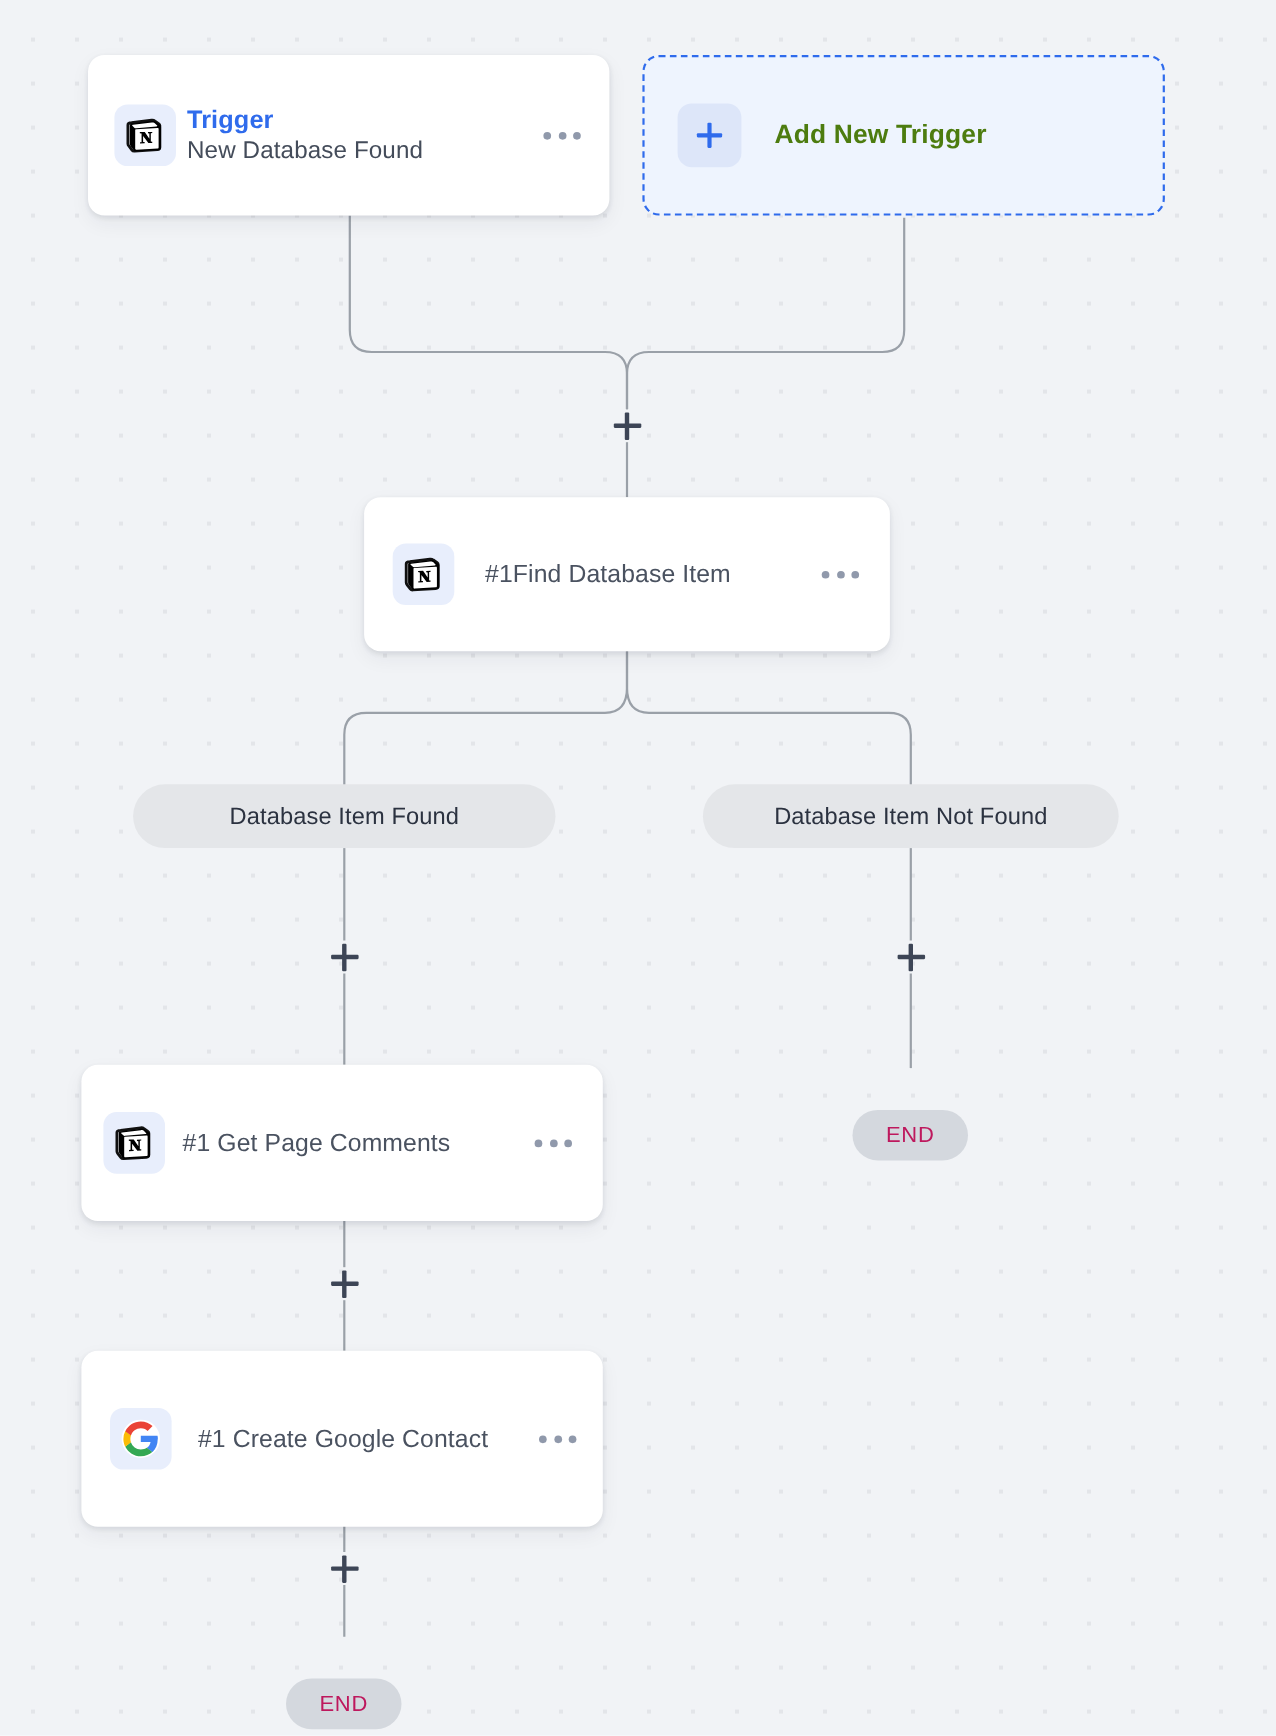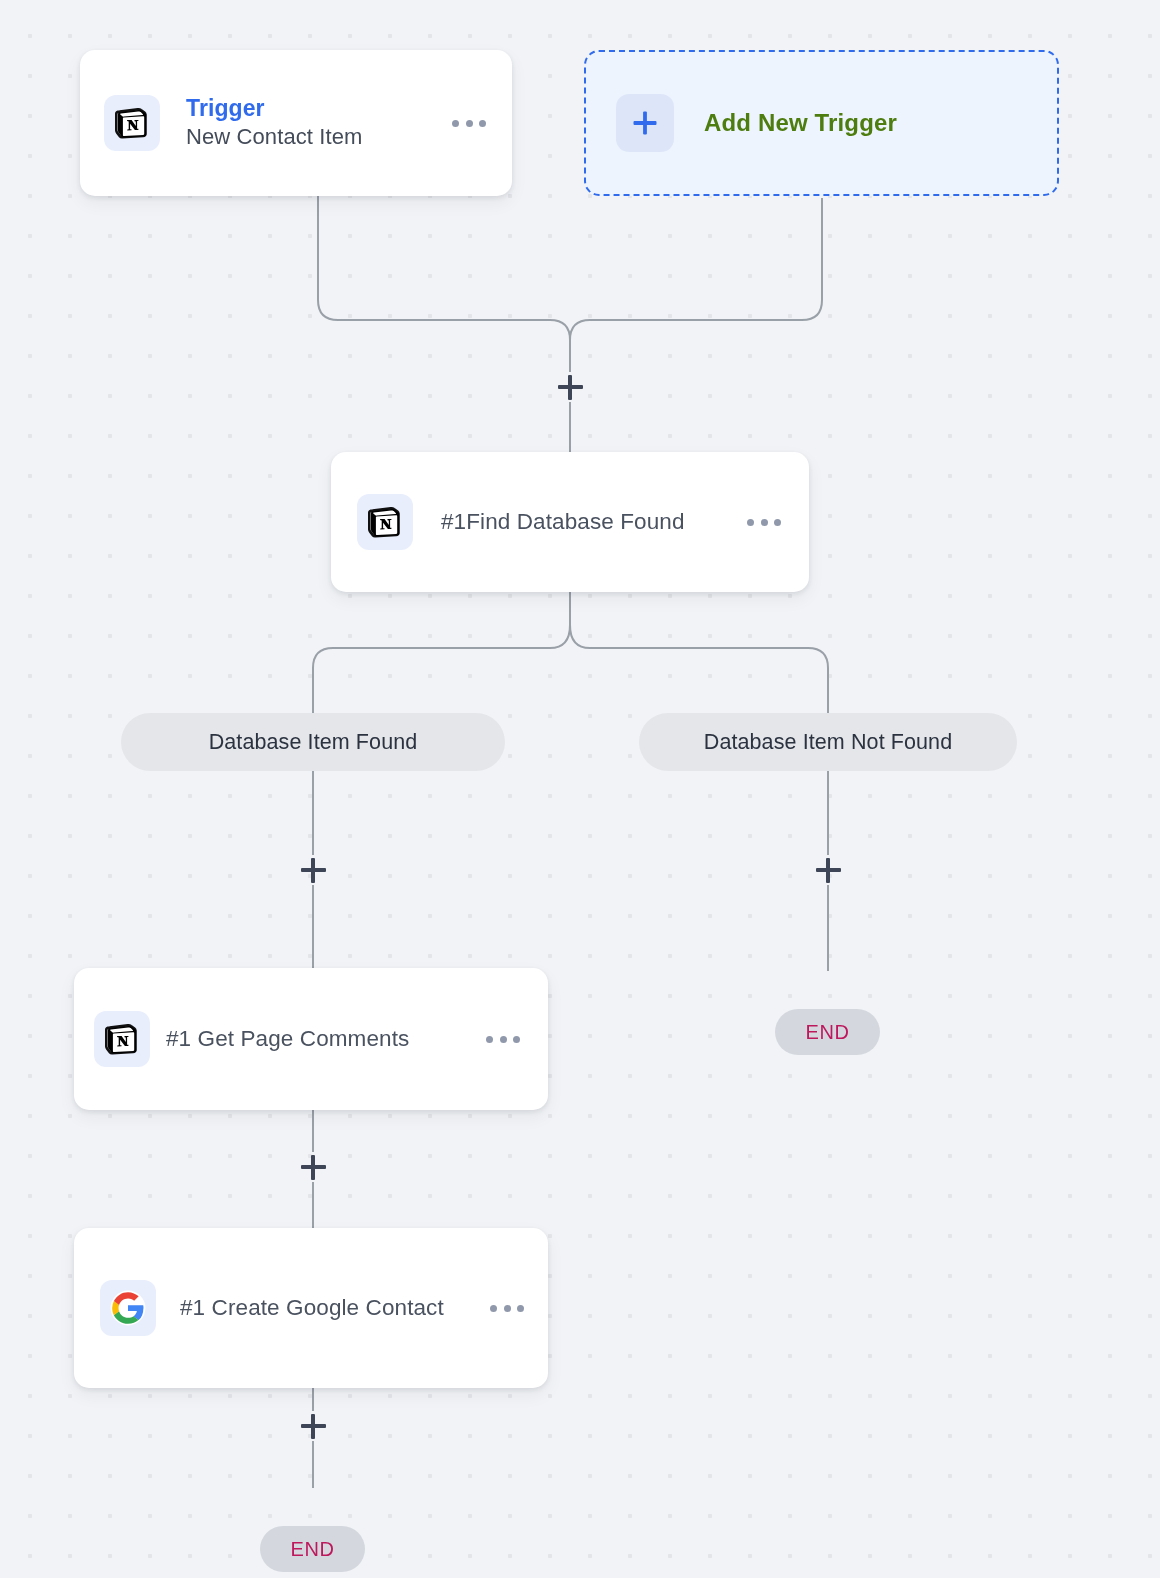--- a/index.html
+++ b/index.html
@@ -189,33 +189,33 @@
     <path d="M 313 1110 L 313 1152"></path>
     <path d="M 313 1182 L 313 1228"></path>
 
     <path d="M 313 1368 L 313 1411"></path>
     <path d="M 313 1441 L 313 1488"></path>
 
     <path d="M 828 771 L 828 855"></path>
     <path d="M 828 885 L 828 971"></path>
   </svg>
 
-  <div class="card" id="trigger-card" style="left:80px; top:50px; width:432px; height:146px; padding:0 26px 0 24px; gap:26px;">
+  <div class="card" id="trigger-card" style="left:80px; top:50px; width:474px; height:146px; padding:0 26px 0 24px; gap:10px;">
     <span class="icon-tile">
       <svg width="36" height="36" viewBox="0 0 36 36" xmlns="http://www.w3.org/2000/svg">
         <path d="M5.6 6.6 L23.8 4.3 C25.3 4.1 26 4.4 26.9 5.1 L30.4 7.6 C31.1 8.1 31.3 8.3 31.3 9 L31.3 28.8 C31.3 30.1 30.8 30.9 29.1 31 L8.4 32.3 C7.2 32.4 6.6 32.2 6 31.4 L3.3 27.9 C2.6 27 2.3 26.4 2.3 25.6 L2.3 8.6 C2.3 7.5 2.8 6.7 5.6 6.6 Z" fill="#ffffff" stroke="#111111" stroke-width="2.6" stroke-linejoin="round"></path>
         <path d="M6.1 7.3 L24.1 5.1 C26 4.9 26.5 5.1 27.7 6 L31.3 8.5 C32.1 9.1 32.4 9.2 32.4 9.8 L32.4 29.3 C32.4 30.4 32 31 30.7 31.1 L9.8 32.4 C8.7 32.4 8.2 32.3 7.6 31.5 L5 28.1 C4.3 27.2 4 26.5 4 25.7 L4 9.1 C4 8.2 4.4 7.5 6.1 7.3 Z" fill="#000000"></path>
         <path d="M24.1 6.4 L7 8.5 C6.2 8.6 6 9 6.3 9.4 L8.1 11.1 C8.5 11.5 9 11.7 9.9 11.6 L28.3 10 C29 9.9 29.2 9.5 28.9 9.2 L26.7 7 C26.3 6.6 25.6 6.3 24.1 6.4 Z" fill="#ffffff"></path>
         <path d="M8.9 13.3 L8.9 30.1 C8.9 30.9 9.3 31.2 10.2 31.1 L29.2 29.9 C30 29.9 30.2 29.5 30.2 28.8 L30.2 12.3 C30.2 11.6 29.9 11.2 29.2 11.3 L9.8 12.4 C9.1 12.5 8.9 12.8 8.9 13.3 Z" fill="#ffffff"></path>
         <path d="M13.1 15 L13.1 16.1 L14.7 16.4 L14.7 24.3 L13.3 24.4 L13.3 25.5 L17.5 25.3 L17.5 24.2 L16.1 24.2 L16.1 18.7 L20.9 25.1 L24.4 24.9 L24.4 23.8 L23.1 23.7 L23.1 16.1 L24.4 15.9 L24.4 14.9 L20.5 15.1 L20.5 16.2 L21.8 16.4 L21.8 21.1 L17.6 14.9 Z" fill="#000000"></path>
       </svg>
     </span>
     <span class="card-text">
       <span class="trigger-kicker" style="display:block;">Trigger</span>
-      <span class="trigger-sub" style="display:block;">New Contact Item</span>
+      <span class="trigger-sub" style="display:block;">New Database Found</span>
     </span>
     <span class="dots">
         <i></i>
         <i></i>
         <i></i>
       </span>
   </div>
 
   <div id="add-trigger">
     <span class="plus-tile">
@@ -232,21 +232,21 @@
   <div class="card" id="node-find-database-item" style="left:331px; top:452px; width:478px; height:140px; padding:0 28px 0 26px; gap:28px;">
     <span class="icon-tile">
       <svg width="36" height="36" viewBox="0 0 36 36" xmlns="http://www.w3.org/2000/svg">
         <path d="M5.6 6.6 L23.8 4.3 C25.3 4.1 26 4.4 26.9 5.1 L30.4 7.6 C31.1 8.1 31.3 8.3 31.3 9 L31.3 28.8 C31.3 30.1 30.8 30.9 29.1 31 L8.4 32.3 C7.2 32.4 6.6 32.2 6 31.4 L3.3 27.9 C2.6 27 2.3 26.4 2.3 25.6 L2.3 8.6 C2.3 7.5 2.8 6.7 5.6 6.6 Z" fill="#ffffff" stroke="#111111" stroke-width="2.6" stroke-linejoin="round"></path>
         <path d="M6.1 7.3 L24.1 5.1 C26 4.9 26.5 5.1 27.7 6 L31.3 8.5 C32.1 9.1 32.4 9.2 32.4 9.8 L32.4 29.3 C32.4 30.4 32 31 30.7 31.1 L9.8 32.4 C8.7 32.4 8.2 32.3 7.6 31.5 L5 28.1 C4.3 27.2 4 26.5 4 25.7 L4 9.1 C4 8.2 4.4 7.5 6.1 7.3 Z" fill="#000000"></path>
         <path d="M24.1 6.4 L7 8.5 C6.2 8.6 6 9 6.3 9.4 L8.1 11.1 C8.5 11.5 9 11.7 9.9 11.6 L28.3 10 C29 9.9 29.2 9.5 28.9 9.2 L26.7 7 C26.3 6.6 25.6 6.3 24.1 6.4 Z" fill="#ffffff"></path>
         <path d="M8.9 13.3 L8.9 30.1 C8.9 30.9 9.3 31.2 10.2 31.1 L29.2 29.9 C30 29.9 30.2 29.5 30.2 28.8 L30.2 12.3 C30.2 11.6 29.9 11.2 29.2 11.3 L9.8 12.4 C9.1 12.5 8.9 12.8 8.9 13.3 Z" fill="#ffffff"></path>
         <path d="M13.1 15 L13.1 16.1 L14.7 16.4 L14.7 24.3 L13.3 24.4 L13.3 25.5 L17.5 25.3 L17.5 24.2 L16.1 24.2 L16.1 18.7 L20.9 25.1 L24.4 24.9 L24.4 23.8 L23.1 23.7 L23.1 16.1 L24.4 15.9 L24.4 14.9 L20.5 15.1 L20.5 16.2 L21.8 16.4 L21.8 21.1 L17.6 14.9 Z" fill="#000000"></path>
       </svg>
     </span>
-    <span class="node-title card-text">#1Find Database Found</span>
+    <span class="node-title card-text">#1Find Database Item</span>
     <span class="dots">
         <i></i>
         <i></i>
         <i></i>
       </span>
   </div>
 
   <div class="branch-pill" style="left:639px; top:713px; width:378px;">
     <span>Database Item Not Found</span>
   </div>

